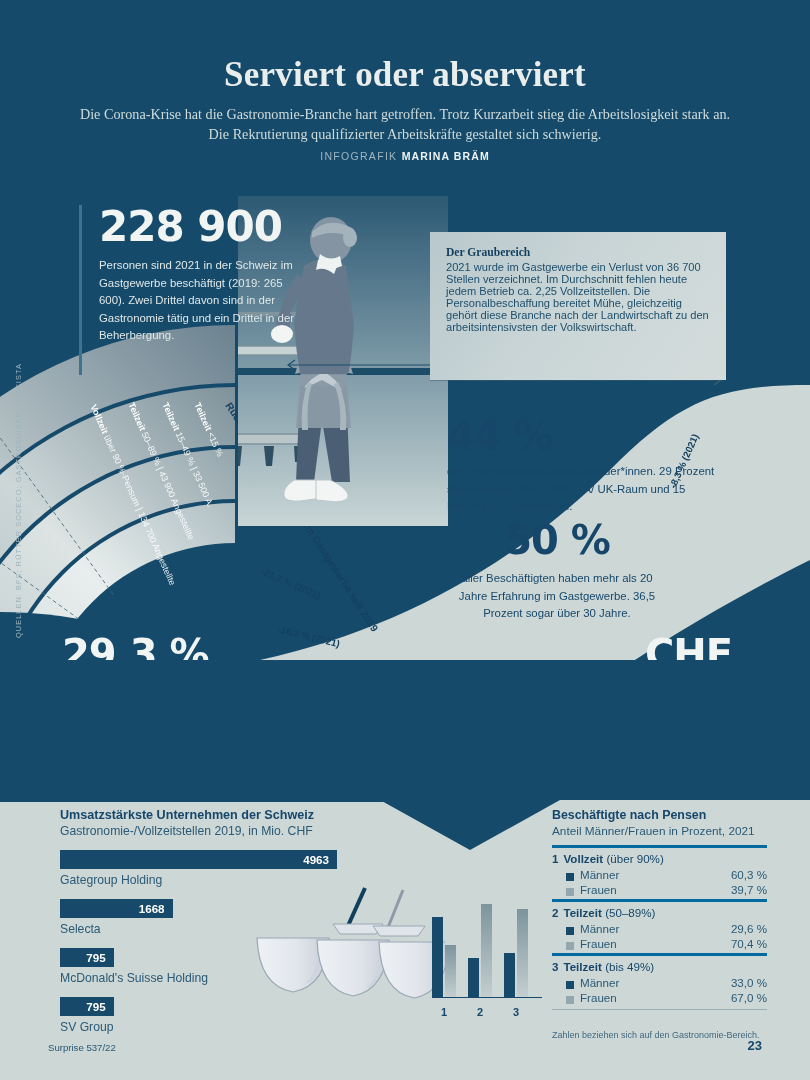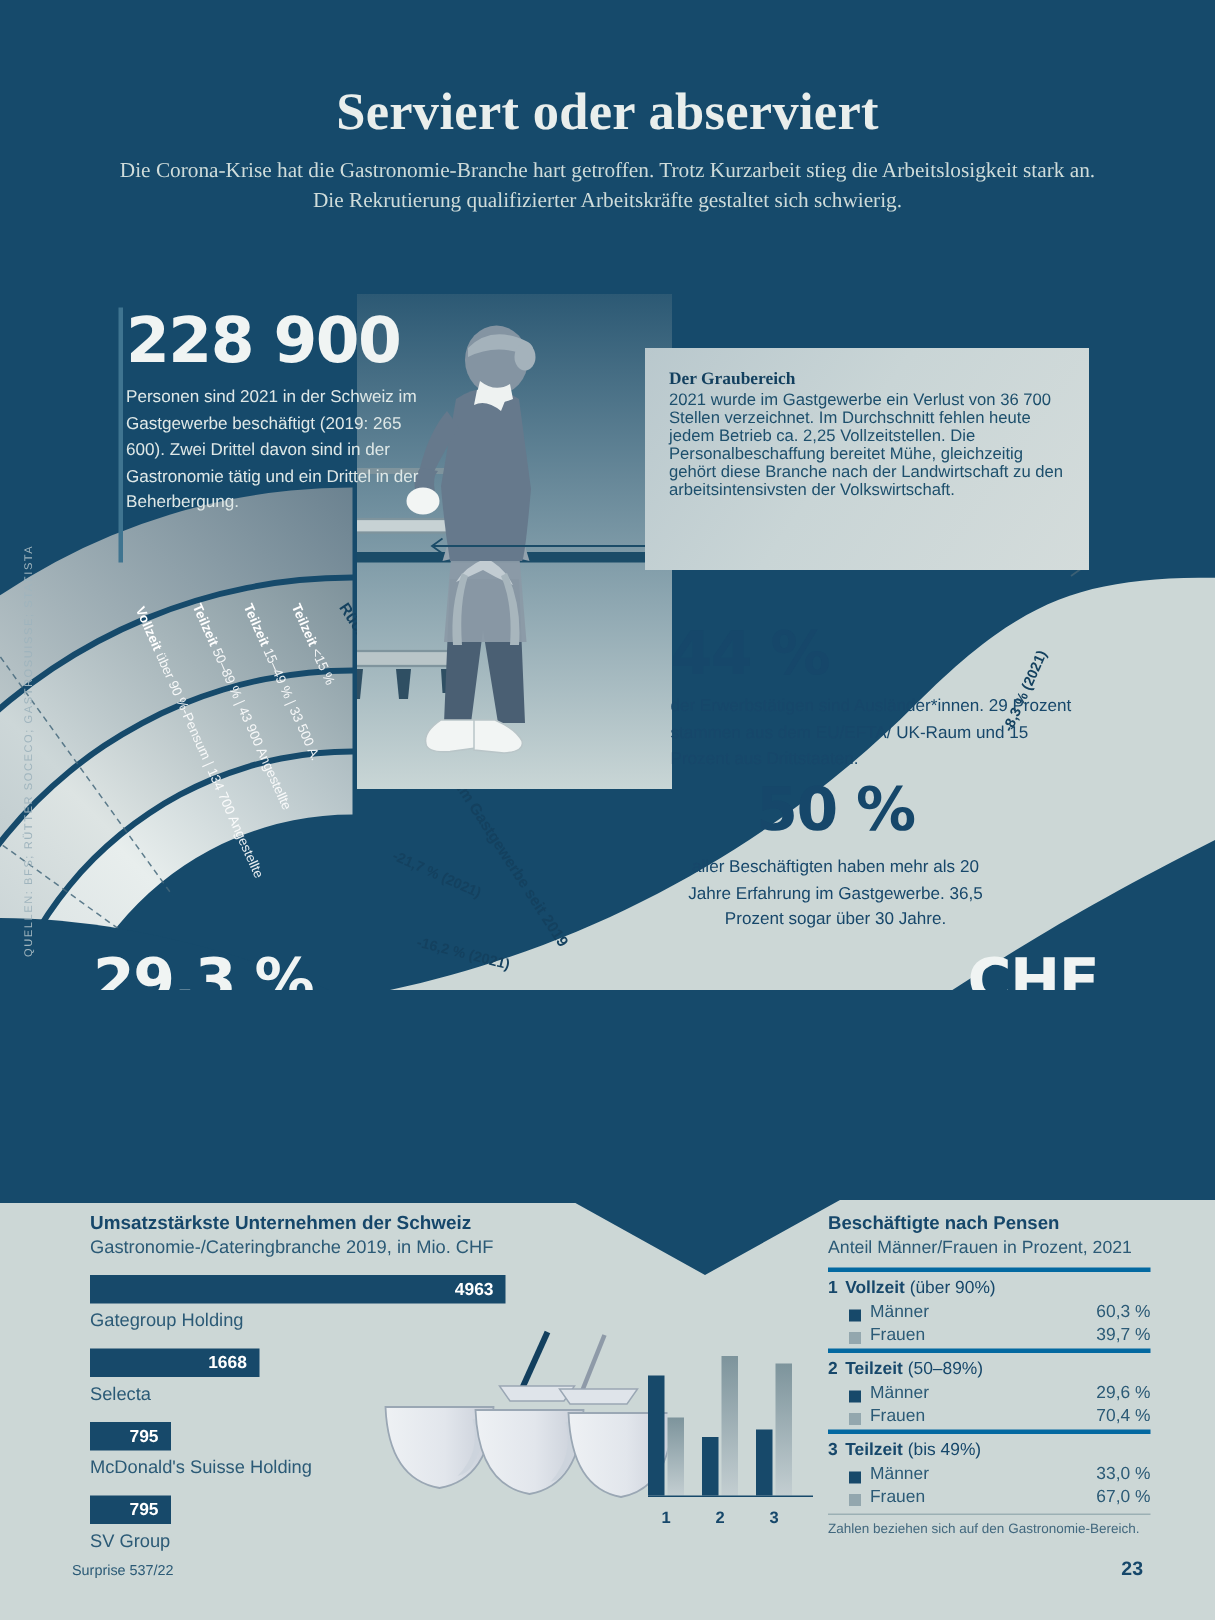--- a/index.html
+++ b/index.html
@@ -56,21 +56,21 @@
   .bigfig{
     font-family:"DejaVu Sans", sans-serif;
     font-weight:bold;font-size:40px;letter-spacing:-1px;line-height:1;
     color:#f0f4f3;
   }
   .bigfig.dark{color:#16476a;}
   .stxt{font-size:11.4px;line-height:17.6px;}
   .stxt.light{color:#dfe8e7;}
   .stxt.dark{color:#17476a;}
 
-  #stat-228900{position:absolute;left:84px;top:206px;width:200px;}
+  #stat-228900{position:absolute;left:99px;top:206px;width:200px;}
   #stat-228900 .bigfig{font-size:42px;}
   #stat-228900 .stxt{margin-top:9px;}
   .vline{position:absolute;left:79px;top:205px;width:3px;height:170px;background:#3f7490;}
 
   #stat-44{position:absolute;left:447px;top:416px;width:270px;}
   #stat-44 .stxt{margin-top:7px;}
   #stat-50{position:absolute;left:447px;top:520px;width:220px;text-align:center;}
   #stat-50 .stxt{margin-top:10px;}
   #stat-293{position:absolute;left:62px;top:634px;width:230px;}
   #stat-293 .stxt{margin-top:8px;}
@@ -135,21 +135,21 @@
   .grp{border-top:3px solid #0369a1;padding-top:4px;margin-top:3px;}
   .grphead{font-size:11.6px;color:#16476a;margin-bottom:3px;}
   .grphead .num{font-weight:bold;margin-right:5px;}
   .grphead .nm{font-weight:bold;}
   .grphead .pq{font-weight:normal;}
   .lrow{display:flex;align-items:flex-end;font-size:11.6px;color:#2b5a76;margin:2px 0 2px 14px;}
   .sw{width:8px;height:8px;margin-right:6px;display:inline-block;}
   .sw.m{background:#17496a;}
   .sw.f{background:#93a7ae;}
   .lrow .v{margin-left:auto;}
-  .foot-note{border-top:1px solid #9bb0b4;margin-top:5px;padding-top:4px;font-size:9px;color:#42687e;}
+  .foot-note{border-top:1px solid #9bb0b4;margin-top:5px;padding-top:20px;font-size:9px;color:#42687e;}
 
   
   .minichart{position:absolute;left:432px;top:862px;width:110px;height:158px;}
   .mc-axis{position:absolute;left:0;bottom:22px;width:110px;height:1px;background:#17496a;}
   .mc-bars{position:absolute;left:0;bottom:23px;width:110px;height:132px;display:flex;gap:12px;align-items:flex-end;}
   .mc-grp{display:flex;gap:2px;align-items:flex-end;}
   .mc-bar{width:11px;}
   .mc-bar.m{background:#17496a;}
   .mc-bar.f{background:linear-gradient(180deg,#7d949c 0%, #c3ced1 100%);}
   .mc-labels{position:absolute;left:0;bottom:2px;width:110px;display:flex;gap:12px;}
@@ -239,20 +239,24 @@
     <div class="arc-label" style="left:262px;top:565px;transform:rotate(24deg);font-weight:bold;font-size:9.6px;color:#14415f;">-21,7 % (2021)</div>
     <div class="arc-label" style="left:278px;top:623px;transform:rotate(14deg);font-weight:bold;font-size:9.6px;color:#14415f;">-16,2 % (2021)</div>
     <div class="arc-label" style="left:672px;top:482px;transform:rotate(-66deg);font-weight:bold;font-size:9.6px;color:#14415f;">-8,3 % (2021)</div>
   </div>
 
   <div class="leftdark"></div>
   <div class="rightdark"></div>
 
   <div class="title">Serviert oder abserviert</div>
   <div class="lede">Die Corona-Krise hat die Gastronomie-Branche hart getroffen. Trotz Kurzarbeit stieg die Arbeitslosigkeit stark an. Die Rekrutierung qualifizierter Arbeitskräfte gestaltet sich schwierig.</div>
+  <div class="credit">
+    <span>INFOGRAFIK</span>
+    <b>MARINA BRÄM</b>
+  </div>
   <div class="sources">QUELLEN: BFS; RÜTTER SOCECO; GASTROSUISSE; STATISTA</div>
 
   <div class="illus">
     <svg width="210" height="330" viewBox="0 0 210 330">
       <defs>
         <linearGradient id="wall" x1="0" y1="0" x2="0" y2="1">
           <stop offset="0%" stop-color="#2c5974"></stop>
             <stop offset="100%" stop-color="#c9d6d6"></stop>
         </linearGradient>
       </defs>
@@ -402,21 +406,21 @@
     </div>
   <div class="cap-people">
     <span>Im Gastgewerbe braucht es 14 Erwerbstätige für eine Wertschöpfung von</span>
     <b>1 Million Franken</b><span>. Durchschnitt Gesamtwirtschaft: 6 Beschäftigte.</span>
   </div>
 
   <div class="bottomband"></div>
 
   <div class="panel-left">
     <h3>Umsatzstärkste Unternehmen der Schweiz</h3>
-    <div class="sub">Gastronomie-/Cateringbranche 2019, in Mio. CHF</div>
+    <div class="sub">Gastronomie-/Vollzeitstellen 2019, in Mio. CHF</div>
     <div id="company-rows">
         <div class="barrow">
           <div class="bar" style="width:277px">
             <span>4963</span>
           </div>
           <div class="barlabel">Gategroup Holding</div>
         </div>
         <div class="barrow">
           <div class="bar" style="width:112.58915978238969px">
             <span>1668</span>

